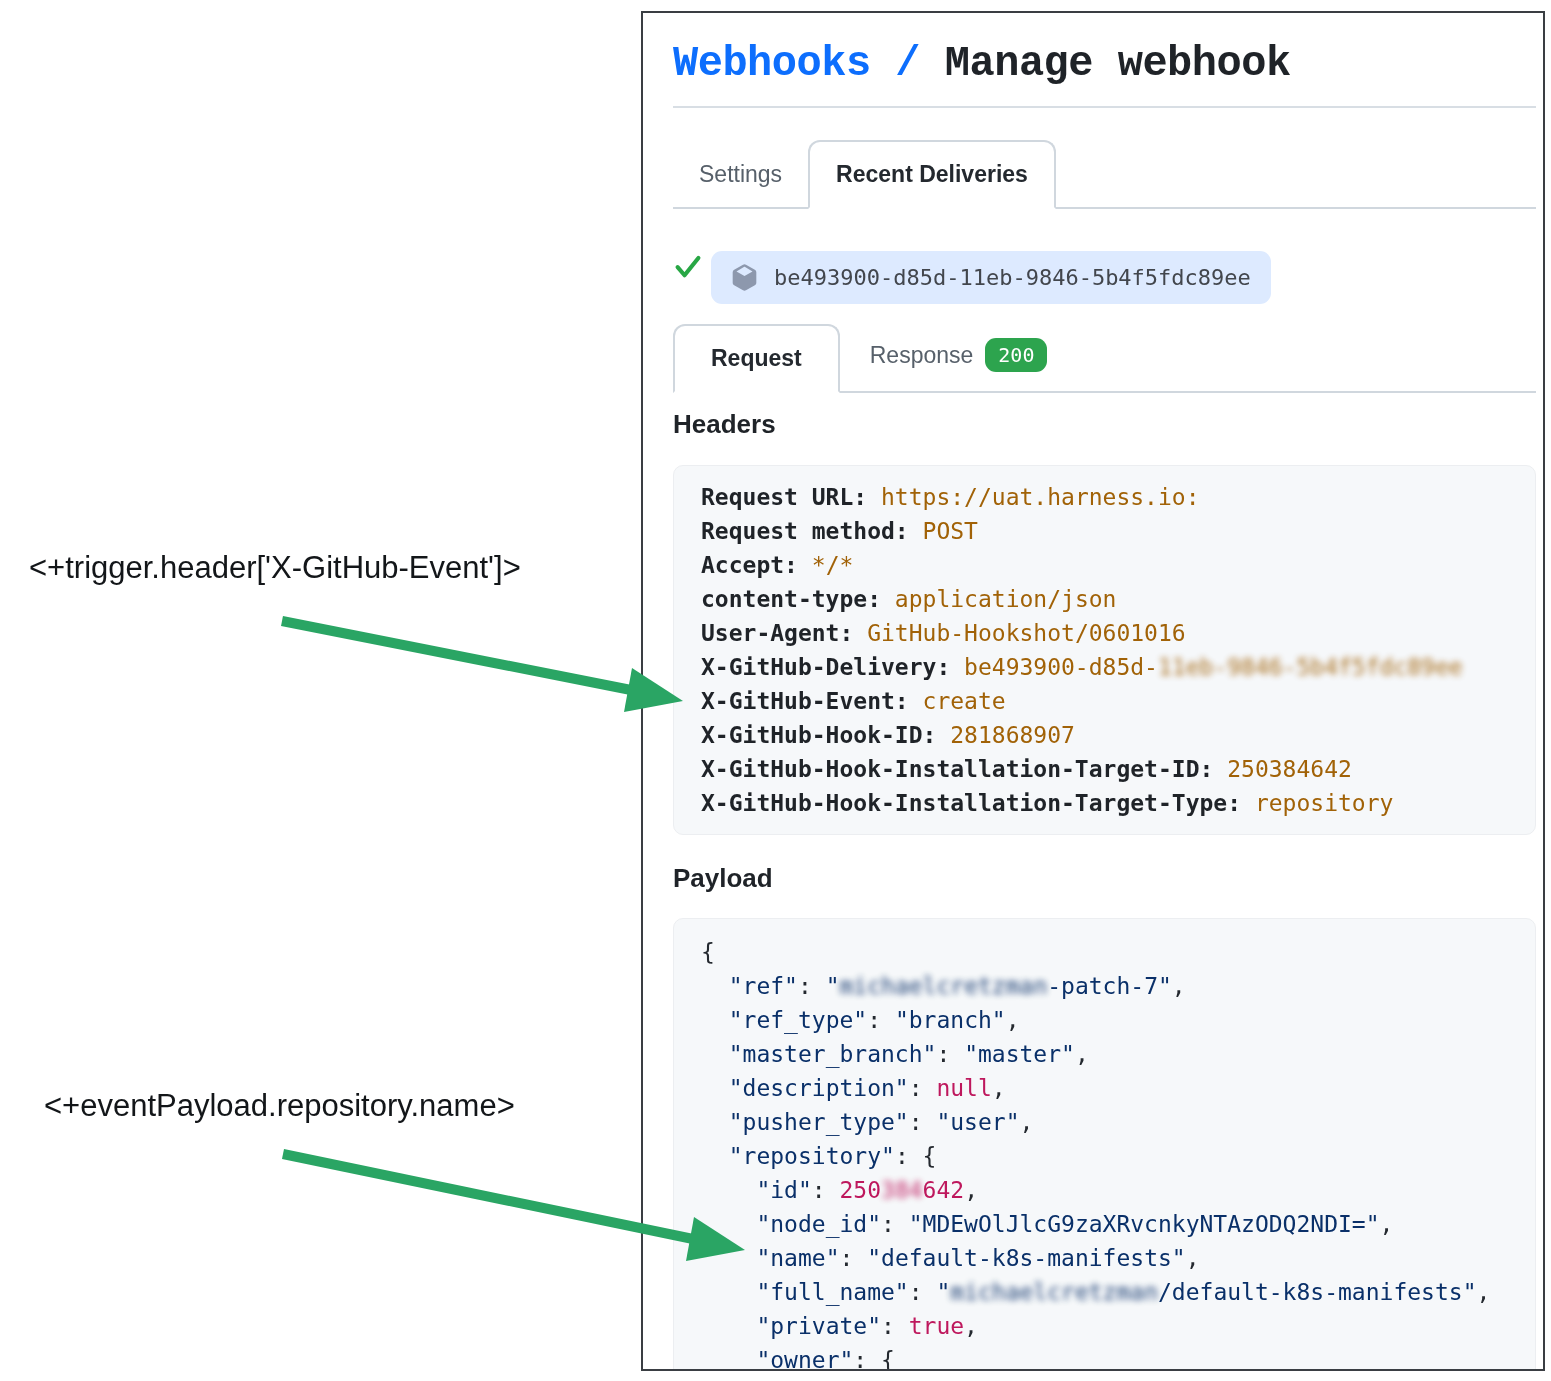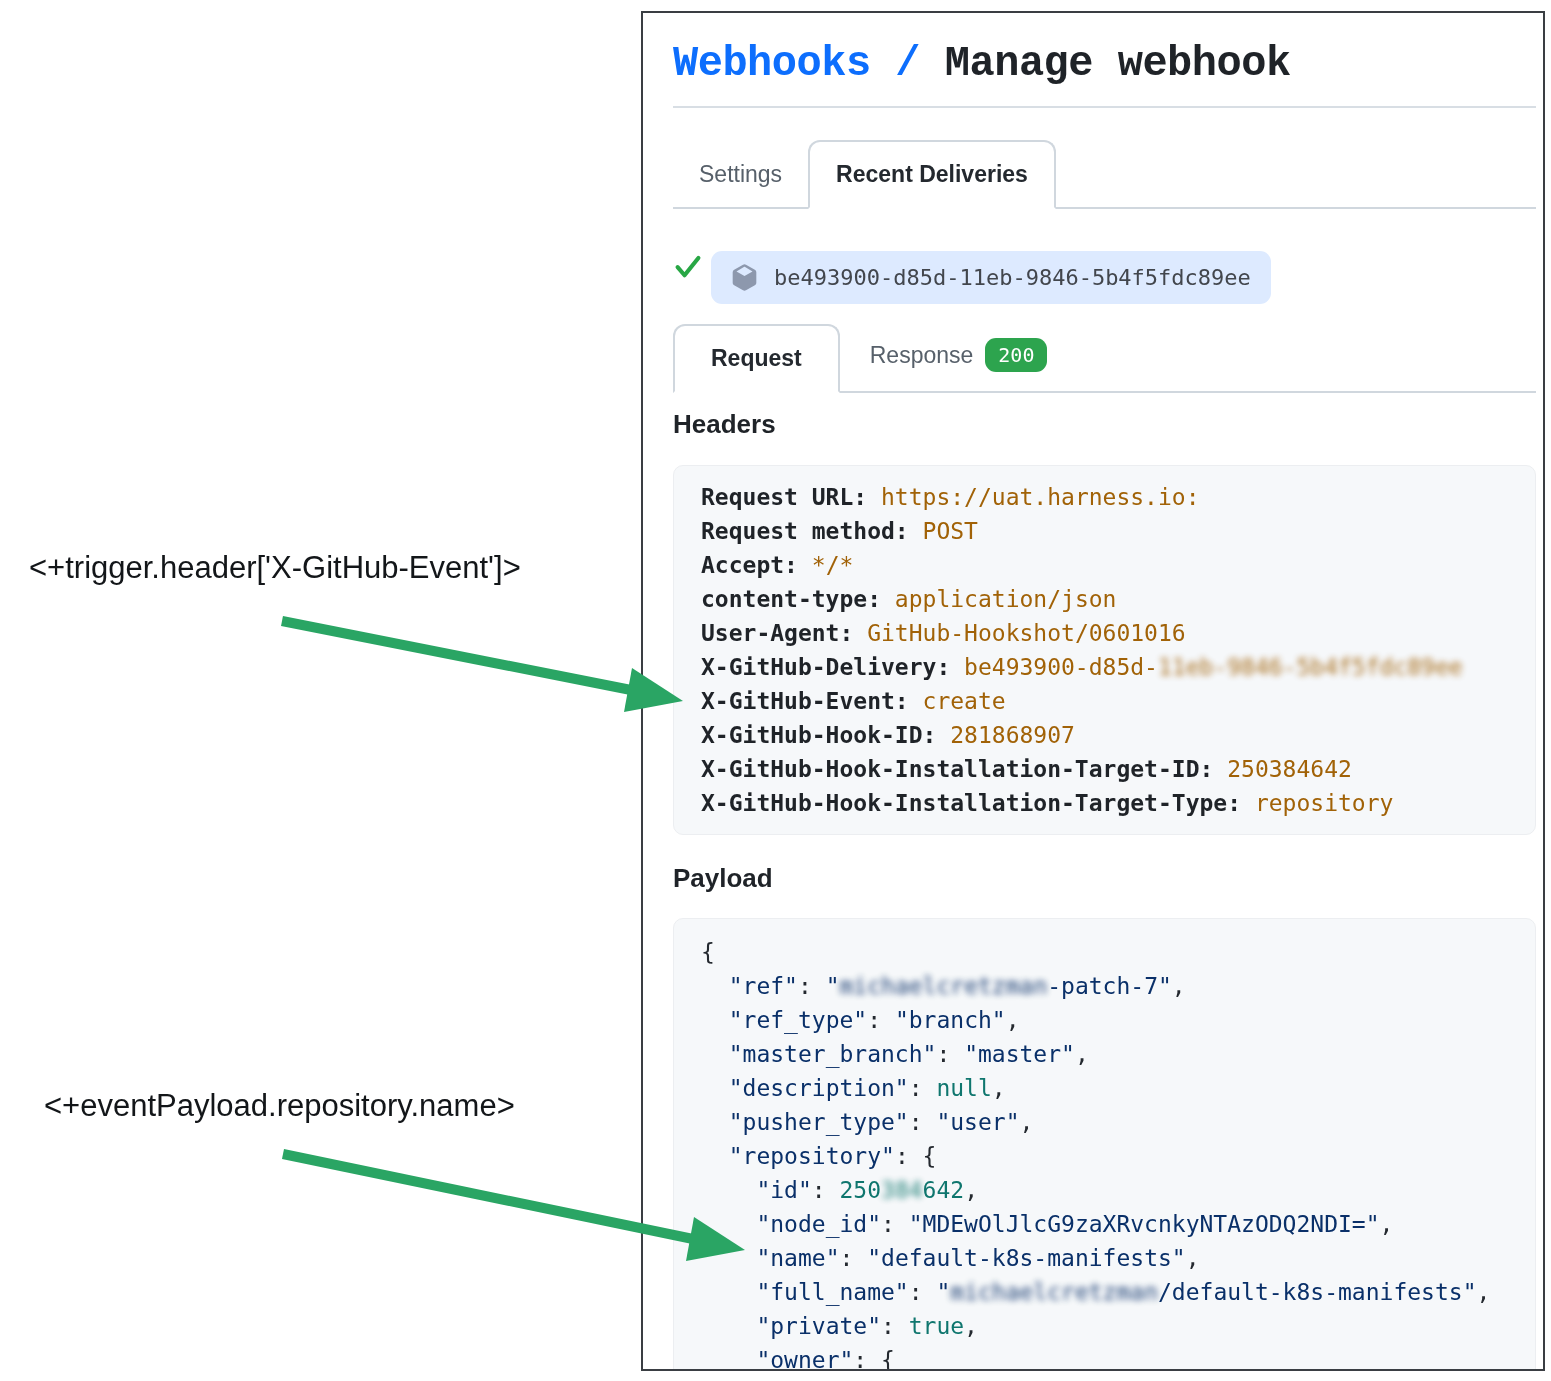--- a/index.html
+++ b/index.html
@@ -46,21 +46,21 @@
   #payload-label { margin-top:28px; }
   .code-box { background:#f6f8fa; border:1px solid #eceef1; border-radius:10px;
               font-family:"DejaVu Sans Mono", monospace; font-size:23px; line-height:34px; }
   #headers-box { margin-top:25px; padding:14px 27px; }
   #payload-box { margin-top:24px; padding:16px 27px 30px 27px; }
   .cl { white-space:pre; }
   .hk { font-weight:700; color:#1f2328; }
   .hv { color:#a16207; }
   .s  { color:#0a3069; }
   .pn { color:#24292f; }
-  .lit{ color:#0f766e; }
+  .lit{ color:#be185d; }
   .b  { filter:blur(3px); opacity:.92; }
 </style>
 </head>
 <body>
 
 <div class="annotation" id="annotation-1">&lt;+trigger.header['X-GitHub-Event']&gt;</div>
 <div class="annotation" id="annotation-2">&lt;+eventPayload.repository.name&gt;</div>
 
 <svg id="arrow-layer">
   <g>

